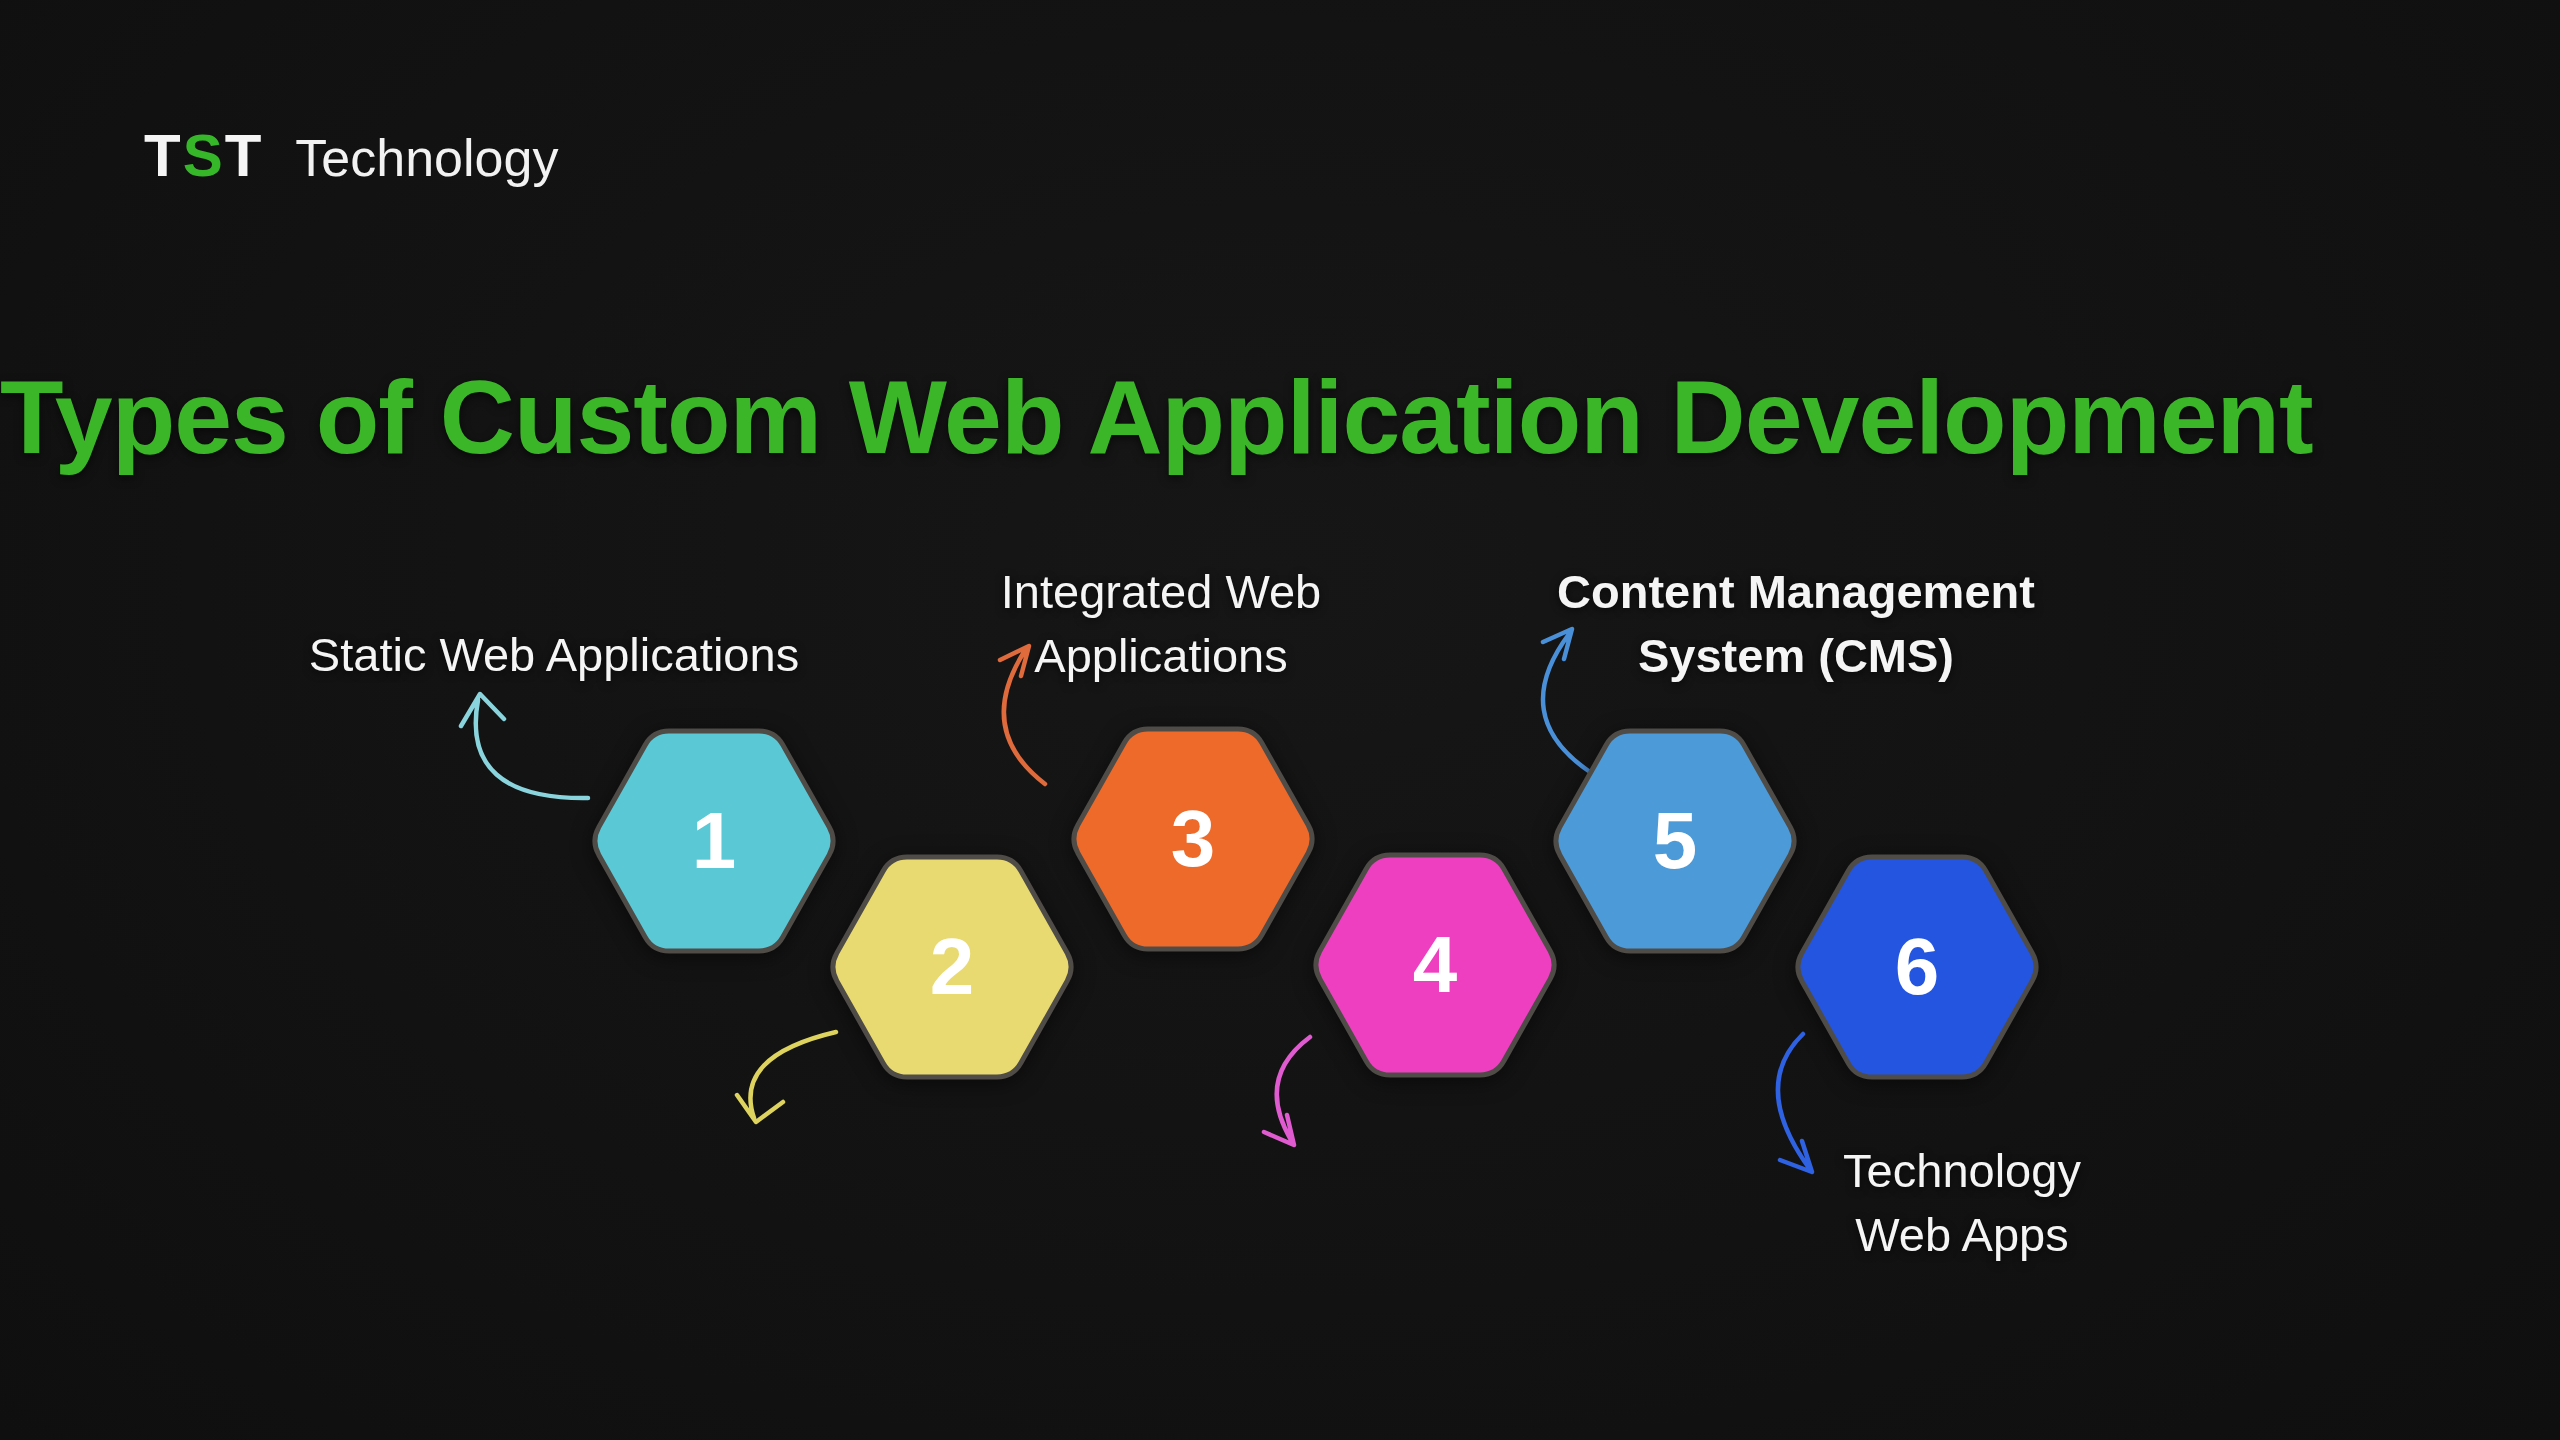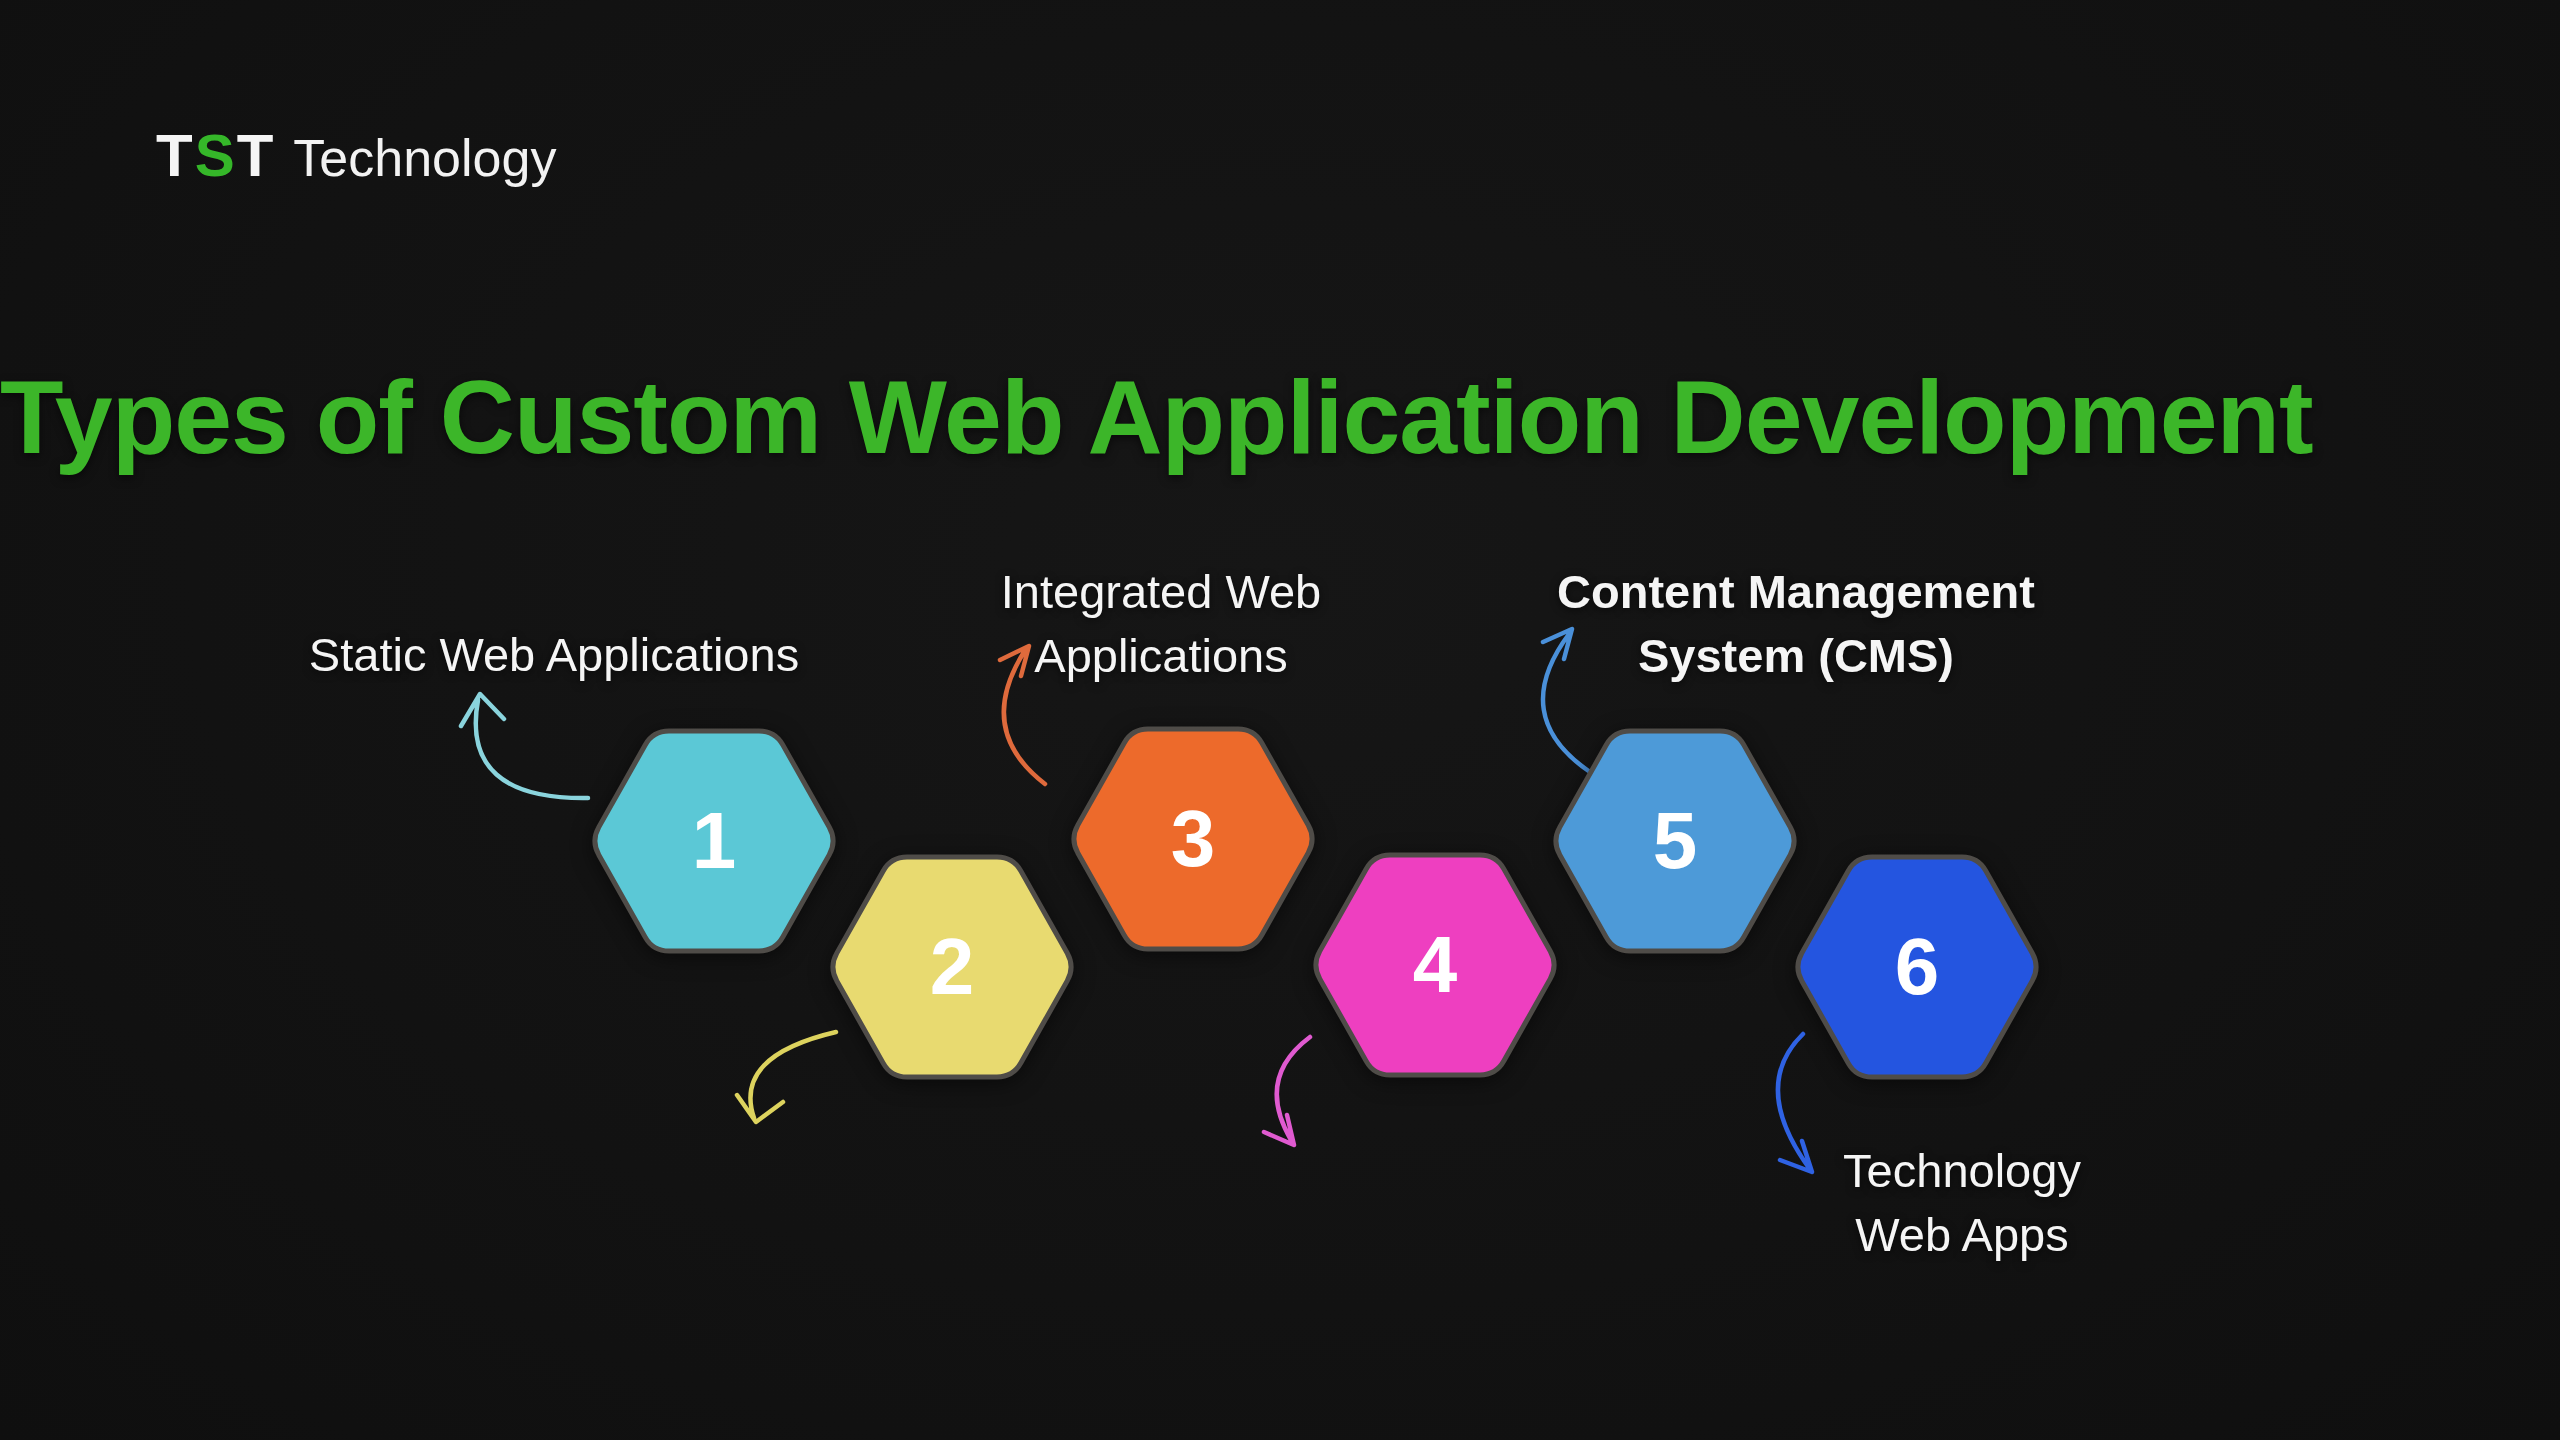--- a/index.html
+++ b/index.html
@@ -2,24 +2,24 @@
 <html><head>
 <meta charset="utf-8">
 <style>
   html,body{margin:0;padding:0;background:#0d0d0d;}
   .canvas{
     position:relative;width:2560px;height:1440px;overflow:hidden;
     background:radial-gradient(ellipse at 50% 40%, #161616 0%, #121212 60%, #0f0f0f 100%);
     font-family:"Liberation Sans", sans-serif;
   }
   
-  .logo{position:absolute;left:156px;top:126px;display:flex;align-items:baseline;gap:0;}
+  .logo{position:absolute;left:144px;top:126px;display:flex;align-items:baseline;gap:8px;}
   .logo .tst{font-size:60px;font-weight:bold;color:#f5f5f5;letter-spacing:2px;line-height:1;}
   .logo .tst .s-green{color:#35b729;font-weight:bold;}
-  .logo .brand{font-size:52px;font-weight:500;color:#f2f2f2;margin-left:18px;line-height:1;}
+  .logo .brand{font-size:52px;font-weight:500;color:#f2f2f2;margin-left:24px;line-height:1;}
   
   .title{
     position:absolute;left:0;top:282px;width:2560px;text-align:left;
     font-size:104px;font-weight:bold;letter-spacing:-1px;color:#3cb629;line-height:1.25;
     text-shadow:0 3px 10px rgba(0,0,0,.55);
   }
   
   .hex{position:absolute;width:250px;height:232px;}
   .hex svg{display:block;width:250px;height:232px;filter:drop-shadow(0 4px 10px rgba(0,0,0,.5));}
   .hex .num{

